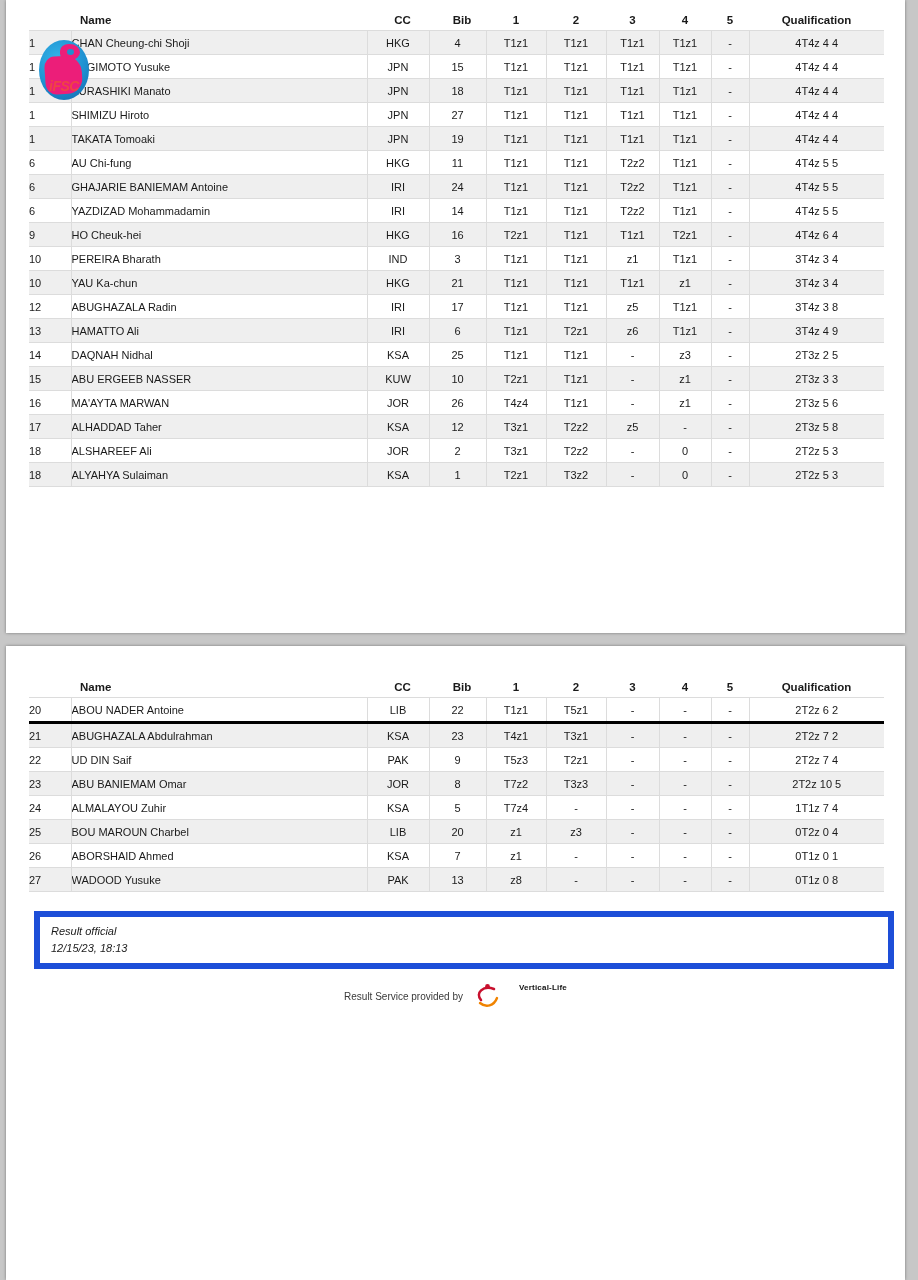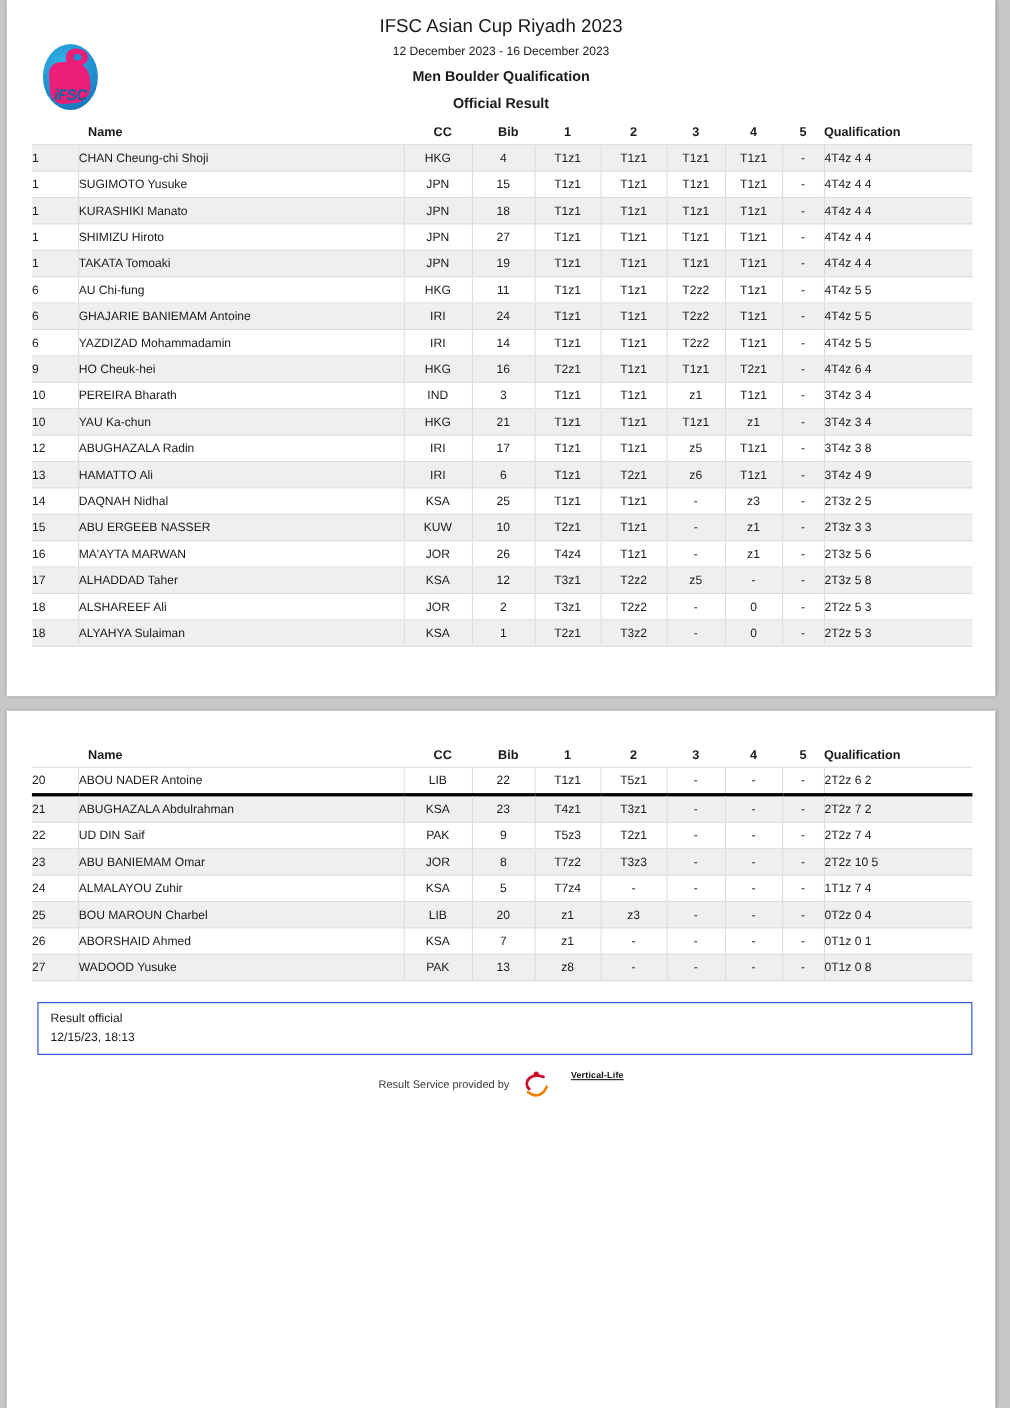--- a/index.html
+++ b/index.html
@@ -25,21 +25,21 @@
 
   .ifsc-logo{position:absolute;left:33px;top:40px;width:50px;height:60px;}
   .ifsc-globe{position:absolute;inset:0;border-radius:50%;
     background:radial-gradient(circle at 38% 32%, #35b6e9 0%, #1e8fd0 55%, #1266ab 100%);}
   .ifsc-swirl{position:absolute;left:21px;top:4px;width:20px;height:16px;border-radius:50% 60% 55% 45%;
     background:#ec1e79;}
   .ifsc-swirl-hole{position:absolute;left:7px;top:5px;width:7px;height:6px;border-radius:50%;background:#1e8fd0;}
   .ifsc-flag{position:absolute;left:6px;top:16px;width:37px;height:38px;
     background:#ec1e79;border-radius:28% 45% 40% 30%;transform:rotate(-4deg);}
   .ifsc-text{position:absolute;left:0;right:0;bottom:6px;text-align:center;
-    color:#0369a1;font-weight:bold;font-style:italic;font-size:14px;letter-spacing:-0.5px;}
+    color:#ef4444;font-weight:bold;font-style:italic;font-size:14px;letter-spacing:-0.5px;}
 
   
   table.results{
     border-collapse:collapse;table-layout:fixed;width:855px;margin-left:23px;
     font-size:11px;
   }
   #page1 table.results{margin-top:9px;}
   #page2 table.results{margin-top:30px;}
   col.c-rank{width:42px;} col.c-name{width:296px;} col.c-cc{width:62px;}
   col.c-bib{width:57px;} col.c-b1{width:60px;} col.c-b2{width:60px;}
@@ -56,54 +56,48 @@
   .results td:not(.col-rank){border-left:1px solid #dcdcdc;}
   .results tr.stripe td{background:#efefef;}
   .results tr.cutoff td{border-bottom:3px solid #000000;}
 
   .col-rank, th.h-rank{text-align:left;padding-left:9px;}
   .col-name, th.h-name{text-align:left;padding-left:9px;overflow:hidden;white-space:nowrap;}
   .col-cc, th.h-cc{text-align:center;padding-left:9px;}
   .col-bib, th.h-bib{text-align:center;padding-left:9px;}
   .col-b1,.col-b2,.col-b3,.col-b4,.col-b5,
   th.h-b1,th.h-b2,th.h-b3,th.h-b4,th.h-b5{text-align:center;padding-left:0;}
-  .col-qual, th.h-qual{text-align:left;padding-left:0;}
+  .col-qual, th.h-qual{text-align:center;padding-left:0;}
 
   
   .result-box{
-    width:826px;margin:19px 0 12px 28px;border:1px solid #1d4ed8;
-    padding:6px 11px;font-size:11px;line-height:17px;
+    width:826px;margin:19px 0 12px 28px;border:6px solid #1d4ed8;
+    padding:6px 11px;font-size:11px;line-height:17px;font-style:italic;
   }
   .service-line{
     margin-top:13px;display:flex;justify-content:center;align-items:center;gap:9px;
   }
   .service-text{font-size:10px;color:#3a3a3a;}
-  .vl-logo{display:flex;align-items:flex-start;gap:17px;text-decoration:underline;}
+  .vl-logo{display:flex;align-items:flex-start;gap:17px;}
   .vl-brand{font-size:8px;font-weight:bold;color:#111;margin-top:1px;letter-spacing:.2px;}
 </style>
 </head>
 <body>
 
 <div class="page" id="page1">
 
   <div class="ifsc-logo">
     <div class="ifsc-globe"></div>
     <div class="ifsc-swirl">
       <div class="ifsc-swirl-hole"></div>
     </div>
     <div class="ifsc-flag"></div>
     <div class="ifsc-text">iFSC</div>
   </div>
 
-  <div class="doc-header">
-    <div class="doc-title">IFSC Asian Cup Riyadh 2023</div>
-    <div class="doc-dates">12 December 2023 - 16 December 2023</div>
-    <div class="doc-sub">Men Boulder Qualification</div>
-    <div class="doc-sub">Official Result</div>
-  </div>
 
   <table class="results">
     <colgroup>
       <col class="c-rank">
         <col class="c-name">
         <col class="c-cc">
         <col class="c-bib">
       <col class="c-b1">
         <col class="c-b2">
         <col class="c-b3">

